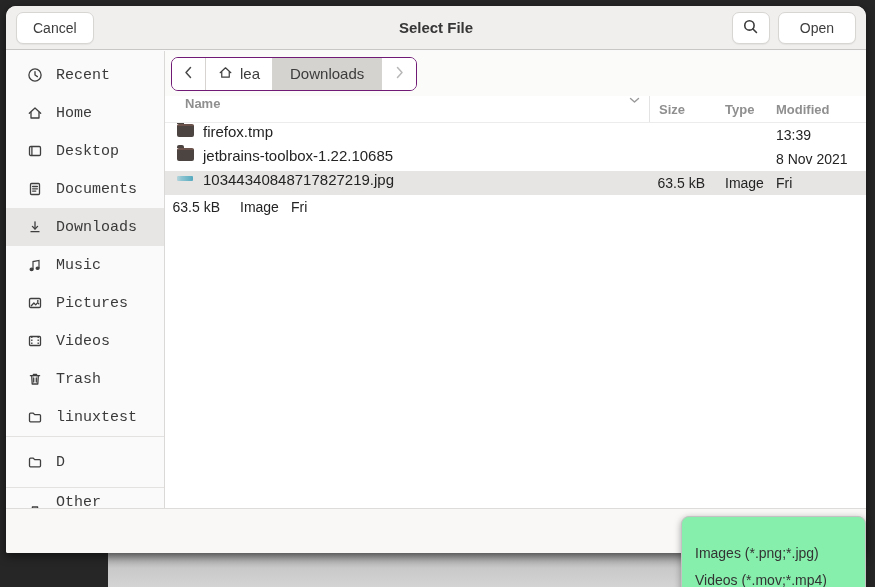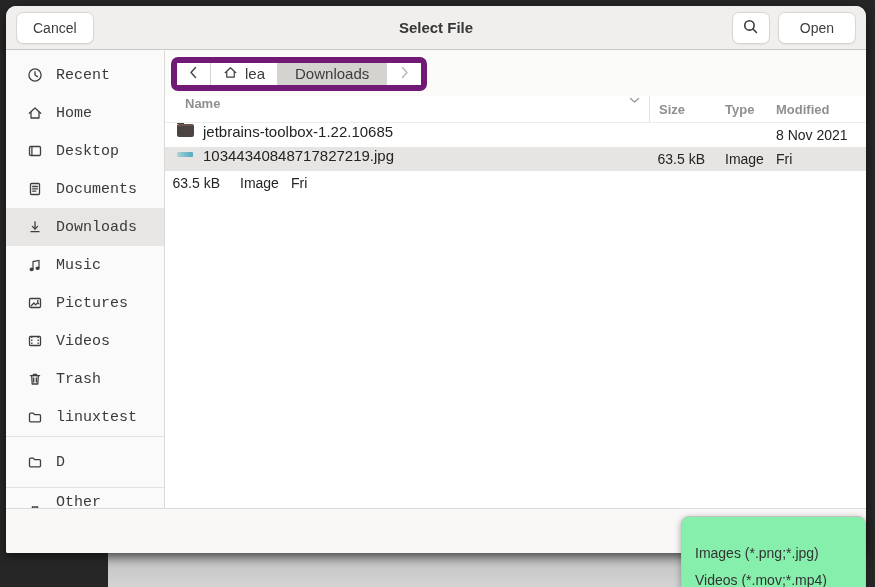--- a/index.html
+++ b/index.html
@@ -53,21 +53,21 @@
   .side-item.row-d { height:50px; }
   .side-item.row-other { height:46px; }
   .side-sep { height:1px; background:#e4e2e0; margin:0; }
   .sicon { width:17px; height:17px; flex:none; display:flex; align-items:center; justify-content:center; }
   .sicon svg { display:block; }
   
   .main { flex:1; display:flex; flex-direction:column; background:#ffffff; min-width:0; }
   .pathbar { height:45px; background:#fbfbfa; display:flex; align-items:center; padding:0 6px; flex:none; }
   .crumbs {
     display:inline-flex; height:34px; background:#ffffff;
-    border:6px solid #701a75; border-radius:7px; overflow:hidden;
+    border:1px solid #701a75; border-radius:7px; overflow:hidden;
   }
   .crumb {
     display:flex; align-items:center; justify-content:center; gap:7px;
     font-size:15px; color:#3c3c3c; border-right:1px solid #d6d4d1; cursor:pointer;
     padding:0 12px; background:#fff;
   }
   .crumb:last-child { border-right:none; }
   .crumb.nav { width:34px; padding:0; font-size:17px; color:#555; }
   .crumb.active { background:#d5d3d0; padding:0 17px; }
   .crumb.fwd { color:#b8b8b8; }
@@ -294,20 +294,31 @@
         <div class="col-type">Type</div>
         <div class="col-mod">Modified</div>
       </div>
 
       <div class="rows">
         <div class="frow">
           <div class="col-name">
             <span class="ficon">
                 <span class="folder-glyph"></span>
               </span>
+            <span>firefox.tmp</span>
+          </div>
+          <div class="col-size"></div>
+          <div class="col-type"></div>
+          <div class="col-mod">13:39</div>
+        </div>
+        <div class="frow">
+          <div class="col-name">
+            <span class="ficon">
+                <span class="folder-glyph"></span>
+              </span>
             <span>jetbrains-toolbox-1.22.10685</span>
           </div>
           <div class="col-size"></div>
           <div class="col-type"></div>
           <div class="col-mod">8 Nov 2021</div>
         </div>
         <div class="frow selected">
           <div class="col-name">
             <span class="ficon">
                 <span class="image-glyph"></span>

